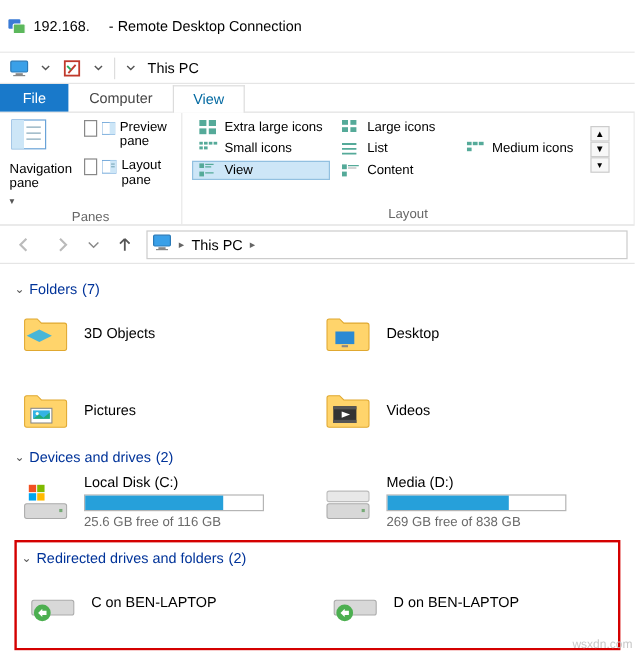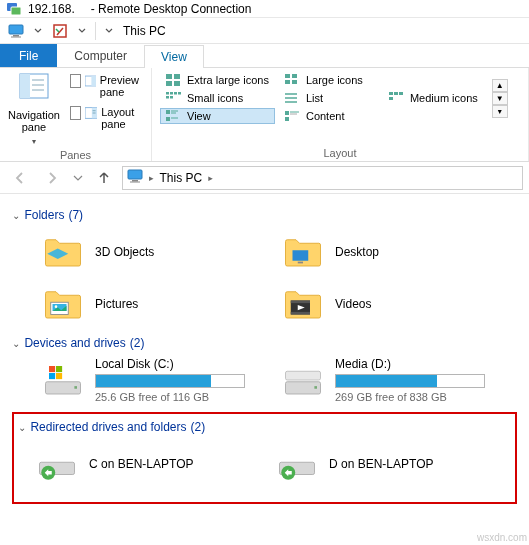--- a/index.html
+++ b/index.html
@@ -1,19 +1,19 @@
 <!DOCTYPE html>
 <html><head>
 <meta charset="utf-8">
 <style>
   * { box-sizing: border-box; margin: 0; padding: 0; }
   body { font-family: "Segoe UI", Tahoma, sans-serif; font-size: 12px; background: #fff; color: #000; width: 529px; }
   
   
-  .titlebar { height: 18px; background: #fff; display: flex; align-items: center; padding: 0 6px; border-bottom: 1px solid #e8e8e8; }
+  .titlebar { height: 44px; background: #fff; display: flex; align-items: center; padding: 0 6px; border-bottom: 1px solid #e8e8e8; }
   .titlebar .rdp-icon { width: 16px; height: 16px; margin-right: 6px; }
   .titlebar .title-text { font-size: 12px; color: #000; }
   
   
   .qat { height: 26px; display: flex; align-items: center; padding: 0 4px; border-bottom: 1px solid #e5e5e5; gap: 2px; }
   .qat .qat-item { width: 24px; height: 22px; display: flex; align-items: center; justify-content: center; }
   .qat .sep { width: 1px; height: 18px; background: #ddd; margin: 0 3px; }
   .qat .loc-text { font-size: 12px; color: #000; margin-left: 4px; }
   .qat .chev { width: 16px; height: 22px; display:flex; align-items:center; justify-content:center; }
   
@@ -22,21 +22,21 @@
   .tab { padding: 4px 16px; font-size: 12px; color: #444; cursor: default; border: 1px solid transparent; border-bottom: none; }
   .tab.file { background: #1979ca; color: #fff; padding: 4px 18px; }
   .tab.active { background: #fff; border-color: #dcdcdc; color: #0369a1; position:relative; top:1px; }
   
   
   .ribbon { background: #fff; border-bottom: 1px solid #dcdcdc; display: flex; height: 94px; }
   .ribbon-group { border-right: 1px solid #e8e8e8; padding: 4px 8px 2px 8px; display:flex; flex-direction:column; justify-content:space-between; }
   .ribbon-group .group-label { text-align:center; font-size:11px; color:#666; padding-top:2px; }
   .panes-group { width: 152px; }
   .panes-row { display:flex; gap:6px; align-items:flex-start; }
-  .nav-pane-btn { width:60px; text-align:center; }
+  .nav-pane-btn { width:60px; text-align:left; }
   .nav-pane-btn .lbl { font-size:11px; display:block; line-height:1.1; margin-top:2px; }
   .nav-pane-btn .chev-small { font-size:8px; color:#555; }
   .small-btn { display:flex; align-items:flex-start; gap:4px; font-size:11px; padding:2px 4px; }
   .small-btn .chk { width:14px; height:14px; border:1px solid #888; display:inline-flex; align-items:center; justify-content:center; font-size:10px; color:#333; }
   .panes-right { display:flex; flex-direction:column; gap:4px; }
   .layout-group { flex:1; }
   .layout-grid { display:flex; gap:4px; flex-wrap:wrap; align-content:flex-start; align-items:center; }
   .layout-col { display:flex; flex-direction:column; gap:2px; }
   .layout-item { display:flex; align-items:center; gap:5px; padding:2px 6px; font-size:11px; min-width:100px; }
   .layout-item.selected { background:#cde6f7; border:1px solid #92c0e0; padding:1px 5px; }
@@ -49,21 +49,21 @@
   .nav-btn { width:28px; height:24px; display:flex; align-items:center; justify-content:center; color:#888; }
   .nav-btn.enabled { color:#555; }
   .addr-box { flex:1; height:24px; border:1px solid #ccc; display:flex; align-items:center; padding:0 4px; gap:6px; }
   .addr-box .crumb { font-size:12px; display:flex; align-items:center; gap:4px; }
   .addr-box .crumb-sep { font-size:9px; color:#666; }
   
   
   .content { padding: 8px 12px 0 12px; }
   .section-header { display:flex; align-items:center; gap:4px; color:#003399; font-size:12px; margin:6px 0 4px 0; cursor:default; }
   .section-header .chev { font-size:10px; color:#5a5a5a; }
-  .item-grid { display:flex; flex-wrap:wrap; gap:0;justify-content:flex-end; }
+  .item-grid { display:flex; flex-wrap:wrap; gap:12px; }
   .tile { width:240px; height:52px; display:flex; align-items:center; gap:10px; padding:2px 4px; }
   .tile .tile-icon { width:44px; height:44px; display:flex; align-items:center; justify-content:center; }
   .tile .tile-text { display:flex; flex-direction:column; gap:1px; flex:1; }
   .tile .tile-title { font-size:12px; color:#000; }
   .tile .tile-sub { font-size:11px; color:#6a6a6a; }
   .drive-bar { width:150px; height:14px; border:1px solid #b5b5b5; background:#fff; margin:2px 0; }
   .drive-bar .fill { height:100%; background:#26a0da; }
   
   .redir-box { border:2px solid #d40000; padding:0 4px 12px 4px; margin-top:6px; }
   

